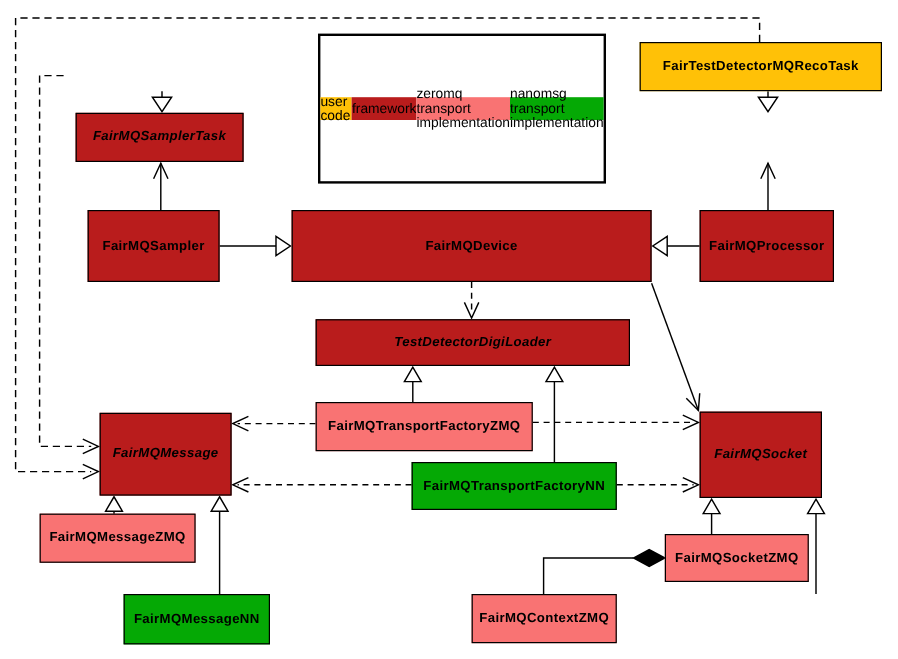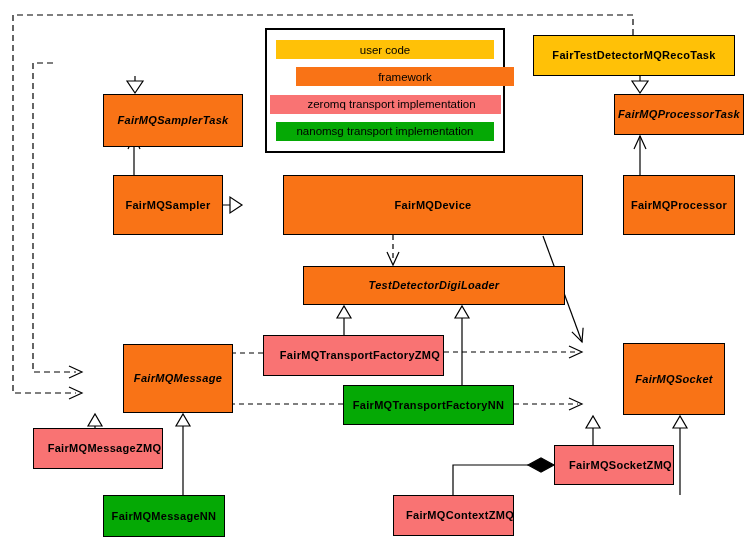--- a/index.html
+++ b/index.html
@@ -8,26 +8,26 @@
     font-family:"Liberation Sans","DejaVu Sans",sans-serif;
   }
   .edges{position:absolute;left:0;top:0;}
   .node{
     position:absolute;box-sizing:border-box;border:1px solid #000;
     display:flex;align-items:center;justify-content:center;text-align:center;
     font-weight:bold;font-size:11px;color:#000;letter-spacing:.3px;line-height:1.1;
   }
   .abstract{font-style:italic;}
   .user{background:#FFC107;}
-  .framework{background:#f97316;margin-left:40px;}
-  .zeromq{background:#F97373;padding-left:13px;}
+  .framework{background:#b91c1c;}
+  .zeromq{background:#F97373;}
   .nanomsg{background:#05A905;}
   .legend{
     position:absolute;left:265px;top:28px;width:240px;height:125px;box-sizing:border-box;
-    border:2px solid #000;background:#fff;display:flex;flex-direction:column;
+    border:2px solid #000;background:#fff;display:flex;flex-direction:row;
     justify-content:space-evenly;align-items:center;padding:2px 0;
   }
   .legend-bar{
     width:218px;height:19px;display:flex;align-items:center;justify-content:center;
     font-size:11.5px;color:#000;font-weight:normal;
   }
 </style>
 </head>
 <body>
 
@@ -137,23 +137,22 @@
 
     <g>
       <path d="M453,495 L453,465 L528,465"></path>
       <polygon points="554,465 541,458 528,465 541,472" fill="#000"></polygon>
     </g>
   </svg>
 
 
   <div class="node user" style="left:533px;top:35px;width:202px;height:41px">FairTestDetectorMQRecoTask</div>
 
-  <div class="node framework abstract" style="left:63px;top:94px;width:140px;height:53px">FairMQSamplerTask</div>
+  <div class="node framework abstract" style="left:63px;top:94px;width:140px;height:41px">FairMQSamplerTask</div>
 
-  <div class="node framework abstract" style="left:574px;top:94px;width:130px;height:41px">FairMQProcessorTask</div>
 
   <div class="node framework" style="left:73px;top:175px;width:110px;height:60px">FairMQSampler</div>
 
   <div class="node framework" style="left:243px;top:175px;width:300px;height:60px">FairMQDevice</div>
 
   <div class="node framework" style="left:583px;top:175px;width:112px;height:60px">FairMQProcessor</div>
 
   <div class="node framework abstract" style="left:263px;top:266px;width:262px;height:39px">TestDetectorDigiLoader</div>
 
   <div class="node zeromq" style="left:263px;top:335px;width:181px;height:41px">FairMQTransportFactoryZMQ</div>

